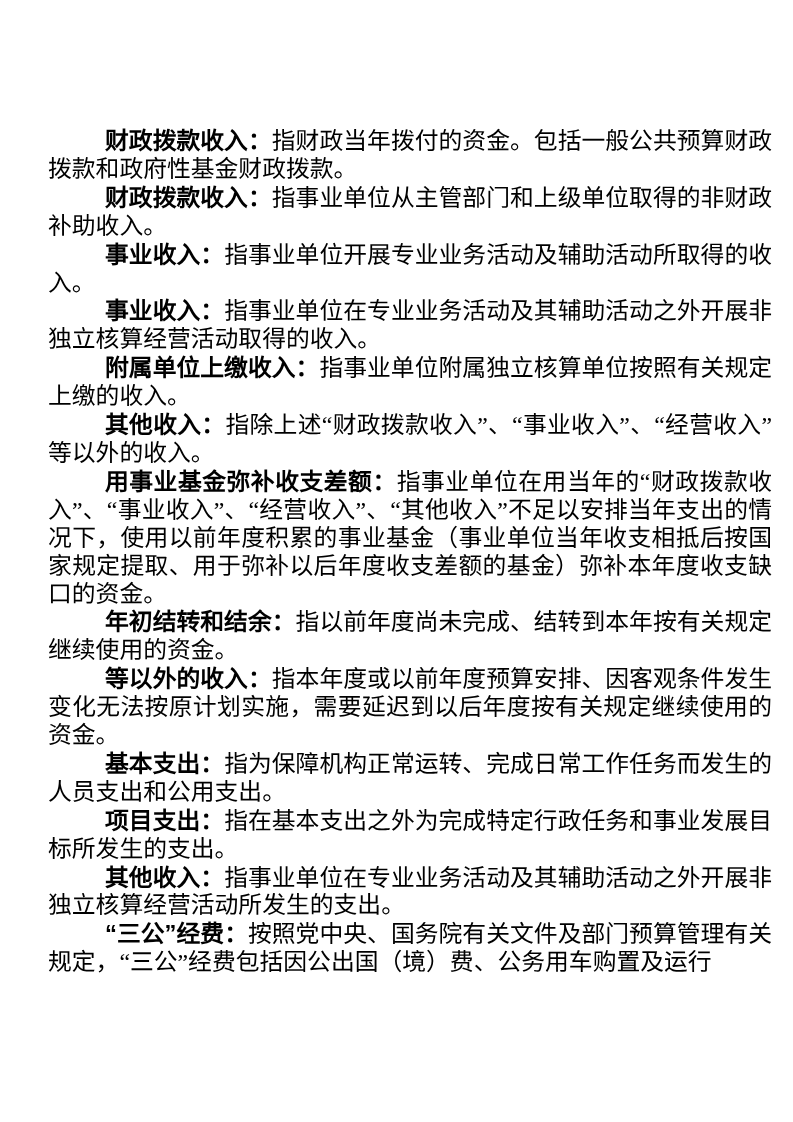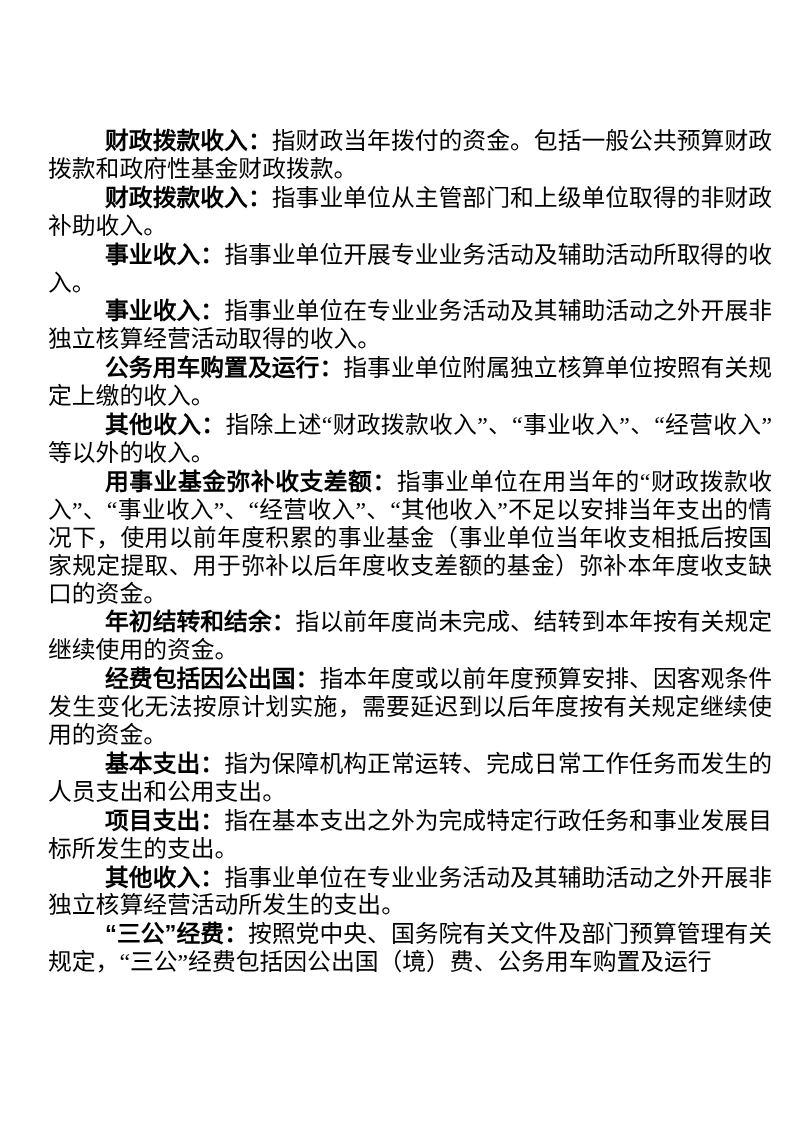--- a/index.html
+++ b/index.html
@@ -47,30 +47,30 @@
 <div class="page">
   <div class="text-block">
   <p><span class="term">财政拨款收入：</span><span class="definition">指财政当年拨付的资金。包括一般公共预算财政拨款和政府性基金财政拨款。</span></p>
 
   <p><span class="term">财政拨款收入：</span><span class="definition">指事业单位从主管部门和上级单位取得的非财政补助收入。</span></p>
 
   <p><span class="term">事业收入：</span><span class="definition">指事业单位开展专业业务活动及辅助活动所取得的收入。</span></p>
 
   <p><span class="term">事业收入：</span><span class="definition">指事业单位在专业业务活动及其辅助活动之外开展非独立核算经营活动取得的收入。</span></p>
 
-  <p><span class="term">公务用车购置及运行：</span><span class="definition">指事业单位附属独立核算单位按照有关规定上缴的收入。</span></p>
+  <p><span class="term">附属单位上缴收入：</span><span class="definition">指事业单位附属独立核算单位按照有关规定上缴的收入。</span></p>
 
   <p><span class="term">其他收入：</span><span class="definition">指除上述“财政拨款收入”、“事业收入”、“经营收入”等以外的收入。</span></p>
 
   <p><span class="term">用事业基金弥补收支差额：</span><span class="definition">指事业单位在用当年的“财政拨款收入”、“事业收入”、“经营收入”、“其他收入”不足以安排当年支出的情况下，使用以前年度积累的事业基金（事业单位当年收支相抵后按国家规定提取、用于弥补以后年度收支差额的基金）弥补本年度收支缺口的资金。</span></p>
 
   <p><span class="term">年初结转和结余：</span><span class="definition">指以前年度尚未完成、结转到本年按有关规定继续使用的资金。</span></p>
 
 
-  <p><span class="term">经费包括因公出国：</span><span class="definition">指本年度或以前年度预算安排、因客观条件发生变化无法按原计划实施，需要延迟到以后年度按有关规定继续使用的资金。</span></p>
+  <p><span class="term">等以外的收入：</span><span class="definition">指本年度或以前年度预算安排、因客观条件发生变化无法按原计划实施，需要延迟到以后年度按有关规定继续使用的资金。</span></p>
 
   <p><span class="term">基本支出：</span><span class="definition">指为保障机构正常运转、完成日常工作任务而发生的人员支出和公用支出。</span></p>
 
   <p><span class="term">项目支出：</span><span class="definition">指在基本支出之外为完成特定行政任务和事业发展目标所发生的支出。</span></p>
 
   <p><span class="term">其他收入：</span><span class="definition">指事业单位在专业业务活动及其辅助活动之外开展非独立核算经营活动所发生的支出。</span></p>
 
   <p><span class="term">“三公”经费：</span><span class="definition">按照党中央、国务院有关文件及部门预算管理有关规定，“三公”经费包括因公出国（境）费、公务用车购置及运行</span></p>
 </div>
 </div>

